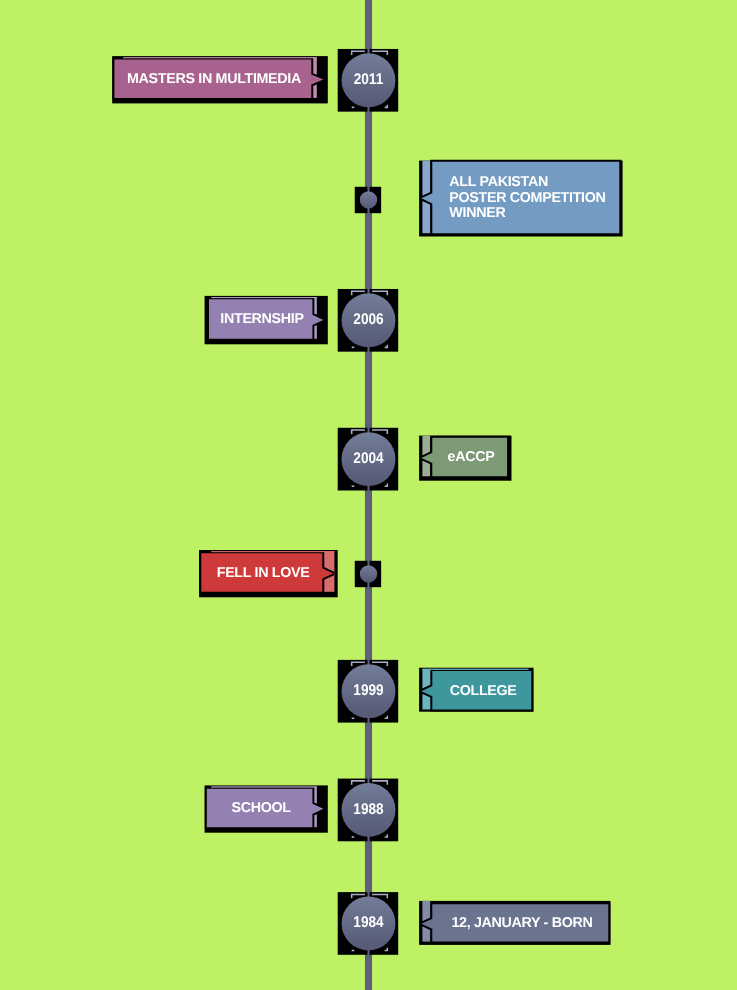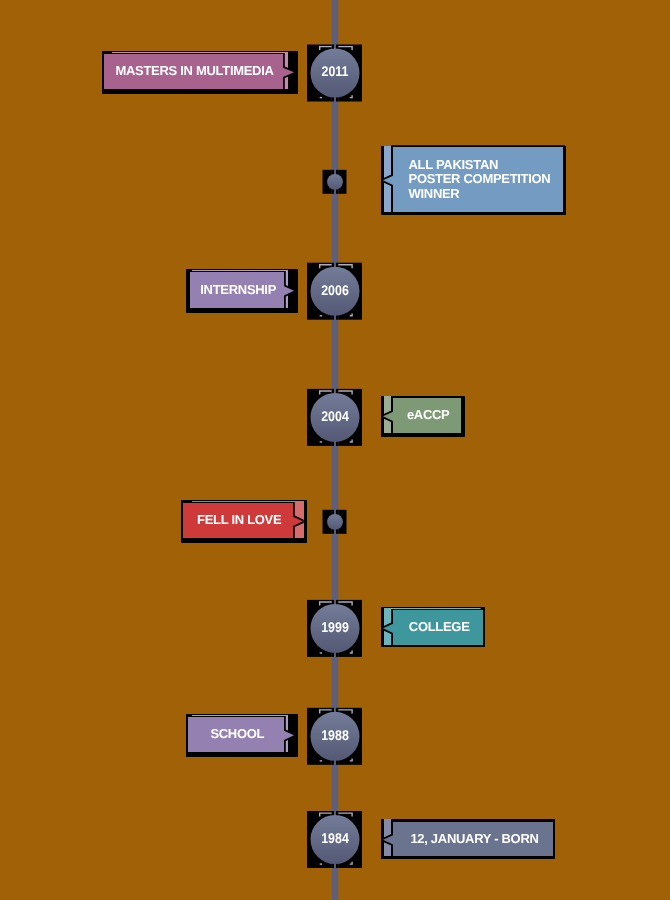--- a/index.html
+++ b/index.html
@@ -1,18 +1,18 @@
 <!DOCTYPE html>
 <html><head>
 <meta charset="utf-8">
 <title>Life Timeline</title>
 <style>
   html,body{margin:0;padding:0;background:#fff;}
   body{width:670px;height:900px;overflow:hidden;font-family:"Liberation Sans",sans-serif;}
-  #stage{position:relative;width:670px;height:900px;background:#a16207;}
+  #stage{position:relative;width:670px;height:900px;background:#bef264;}
   #scene{position:absolute;left:0;top:0;}
   text{-webkit-font-smoothing:antialiased;text-rendering:geometricPrecision;will-change:opacity;fill:#fff;}
   .btxt{font-family:"Liberation Sans",sans-serif;font-weight:bold;font-size:13px;letter-spacing:-0.3px;}
   .ytxt{font-family:"Liberation Sans",sans-serif;font-weight:bold;font-size:14.1px;}
   .mk{fill:none;}
 </style>
 </head>
 <body>
 
 <div id="stage">

